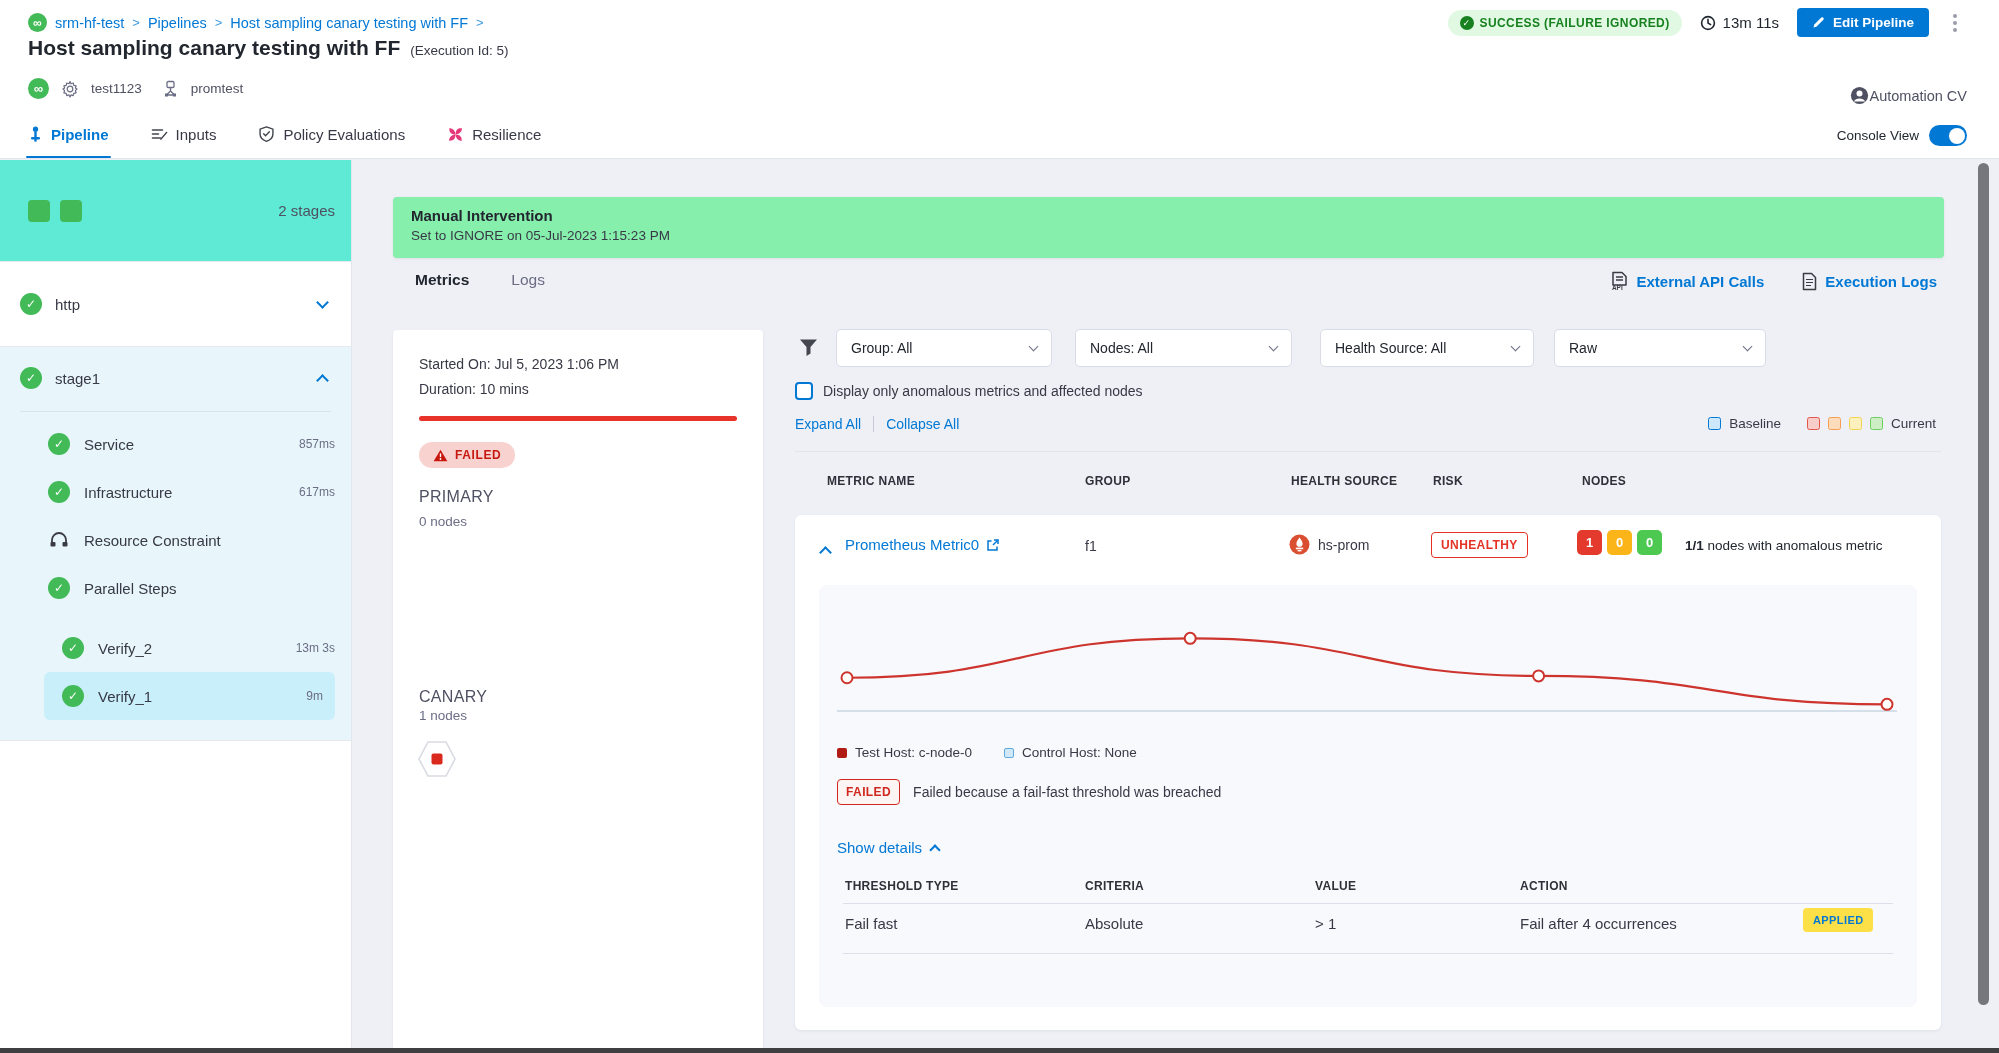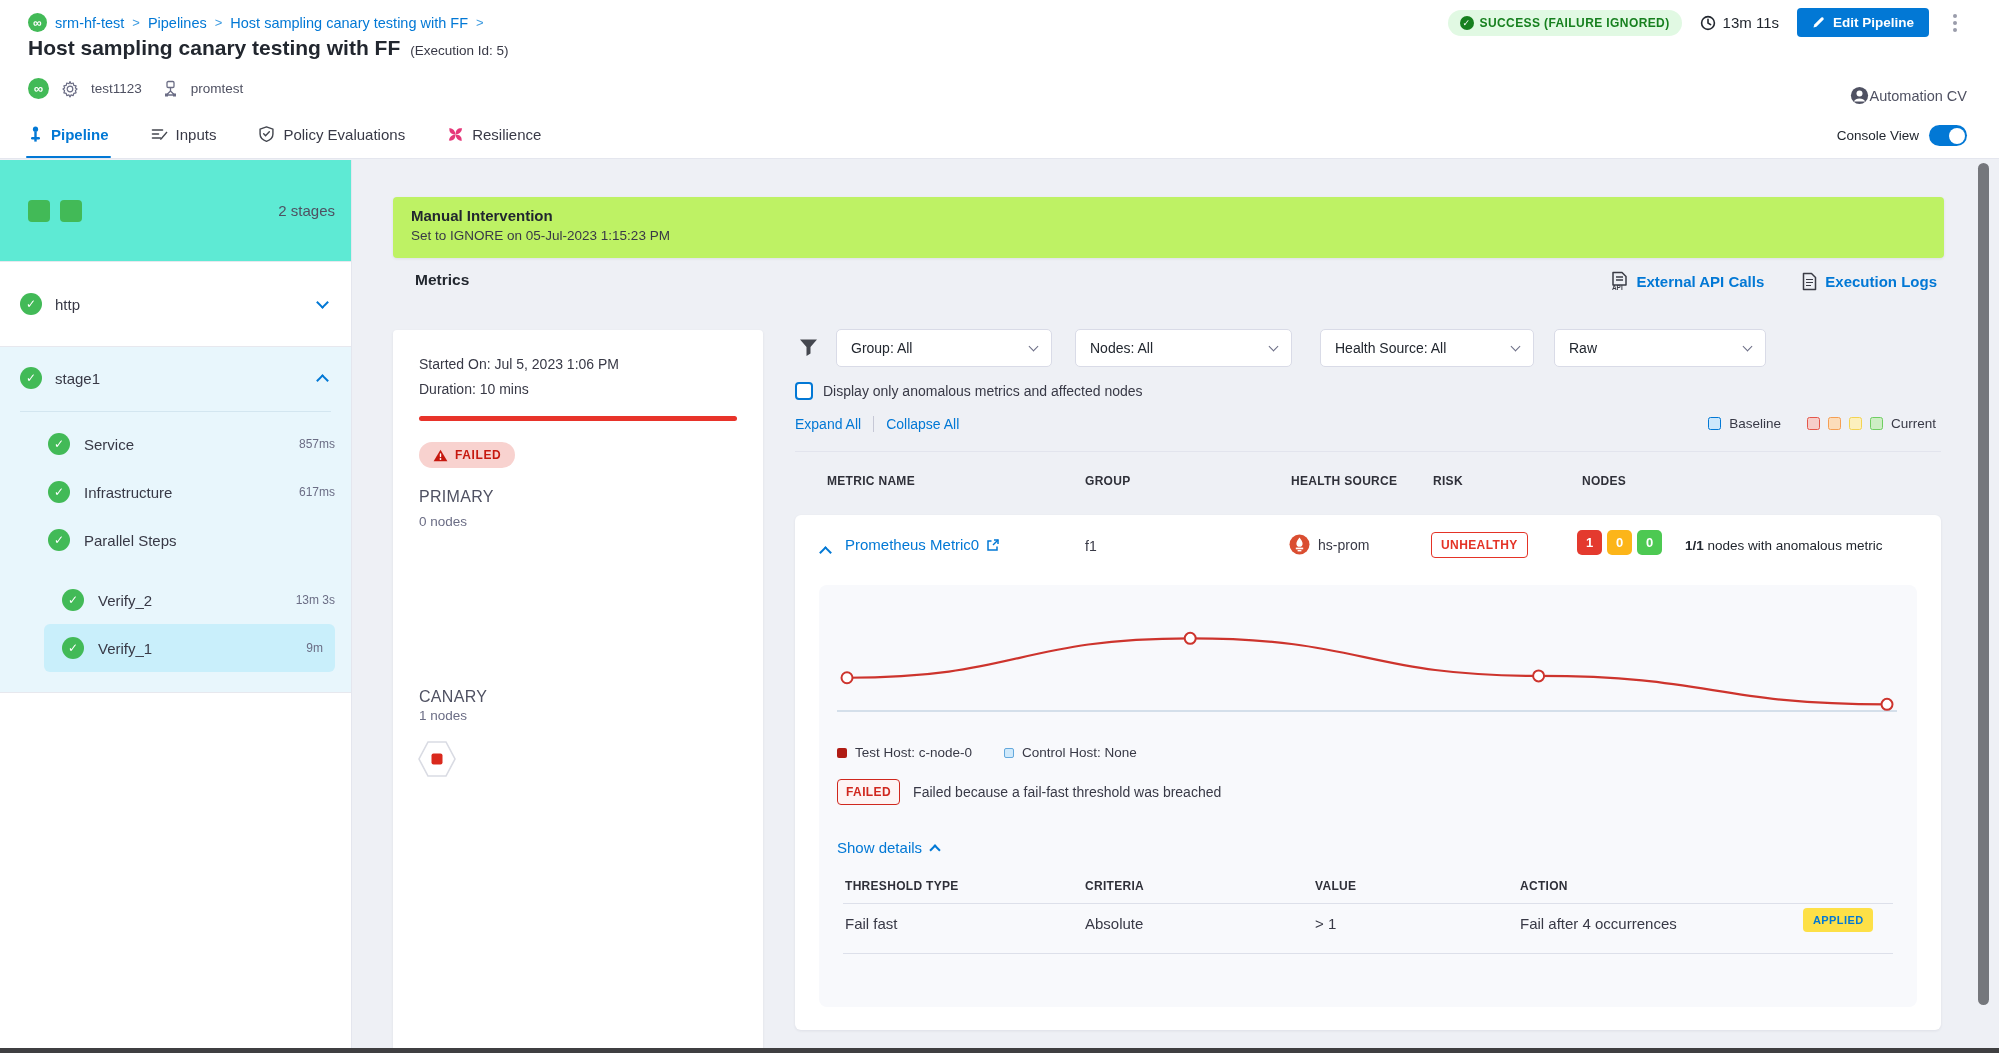--- a/index.html
+++ b/index.html
@@ -49,24 +49,24 @@
   .step-time { margin-left:auto; font-size:12px; color:#6b6d85; }
   .substep-row { height:48px; display:flex; align-items:center; padding:0 16px 0 62px; cursor:pointer; }
   .substep-hl { margin:0 16px 0 44px; height:48px; border-radius:6px; background:#c9effb; display:flex; align-items:center; padding:0 12px 0 18px; cursor:pointer; }
   .check { flex:none; width:22px; height:22px; border-radius:50%; background:#42ba57; color:#fff; display:flex; align-items:center; justify-content:center; font-size:12px; font-weight:bold; }
   .chv { display:inline-block; width:9px; height:9px; border-right:2.2px solid #0278d5; border-bottom:2.2px solid #0278d5; }
   .chv.down { transform:rotate(45deg); margin-top:-4px; }
   .chv.up { transform:rotate(-135deg); margin-top:5px; }
   .chv.sm { width:7px; height:7px; border-width:1.6px; border-color:#6b6d85; transform:rotate(45deg); margin-top:-3px; }
 
   
-  .banner { position:absolute; left:393px; top:197px; width:1551px; height:61px; background:#bef264; border-radius:4px; box-shadow:0 1px 3px rgba(40,41,61,.08); padding:10px 18px; }
+  .banner { position:absolute; left:393px; top:197px; width:1551px; height:61px; background:#86efac; border-radius:4px; box-shadow:0 1px 3px rgba(40,41,61,.08); padding:10px 18px; }
   .banner-title { font-size:15px; font-weight:bold; color:#22272f; }
   .banner-sub { font-size:13.5px; color:#383946; margin-top:4px; }
-  .view-tabs { position:absolute; left:415px; top:271px; display:flex; gap:42px; font-size:15.5px;flex-direction:column; }
+  .view-tabs { position:absolute; left:415px; top:271px; display:flex; gap:42px; font-size:15.5px; }
   .vt-active { color:#22272f; font-weight:bold; cursor:pointer; }
   .vt { color:#6b6d85; cursor:pointer; }
   .log-links { position:absolute; top:271px; right:62px; display:flex; gap:38px; }
   .log-link { display:flex; align-items:center; gap:8px; color:#0278d5; font-size:15px; font-weight:bold; cursor:pointer; }
 
   .summary-card { position:absolute; left:393px; top:330px; width:370px; height:820px; background:#fff; border-radius:4px; box-shadow:0 1px 3px rgba(40,41,61,.08); }
   .sc-line { position:absolute; left:26px; font-size:14px; color:#383946; }
   .prog-bar { position:absolute; left:26px; top:86px; width:318px; height:5px; border-radius:3px; background:#e8332a; }
   .failed-pill { position:absolute; left:26px; top:112px; display:inline-flex; align-items:center; gap:7px; background:#f8d2cf; border-radius:15px; padding:6px 14px; }
   .failed-pill span { font-size:12px; font-weight:bold; color:#c6180f; letter-spacing:.6px; }
@@ -253,20 +253,28 @@
         <span class="check">✓</span>
         <span class="step-label">Service</span>
         <span class="step-time">857ms</span>
       </div>
       <div class="step-row">
         <span class="check">✓</span>
         <span class="step-label">Infrastructure</span>
         <span class="step-time">617ms</span>
       </div>
       <div class="step-row">
+        <svg width="22" height="20" viewBox="0 0 22 20">
+            <path d="M4 13 V10 a7 7 0 0 1 14 0 v3" fill="none" stroke="#3a3b45" stroke-width="1.8"></path>
+            <rect x="2.5" y="12" width="5" height="4.5" rx="1" fill="#3a3b45"></rect>
+            <rect x="14.5" y="12" width="5" height="4.5" rx="1" fill="#3a3b45"></rect>
+          </svg>
+        <span class="step-label">Resource Constraint</span>
+      </div>
+      <div class="step-row">
         <span class="check">✓</span>
         <span class="step-label">Parallel Steps</span>
       </div>
 
       <div style="height:12px"></div>
 
       <div class="substep-row">
         <span class="check">✓</span>
         <span class="step-label">Verify_2</span>
         <span class="step-time">13m 3s</span>

